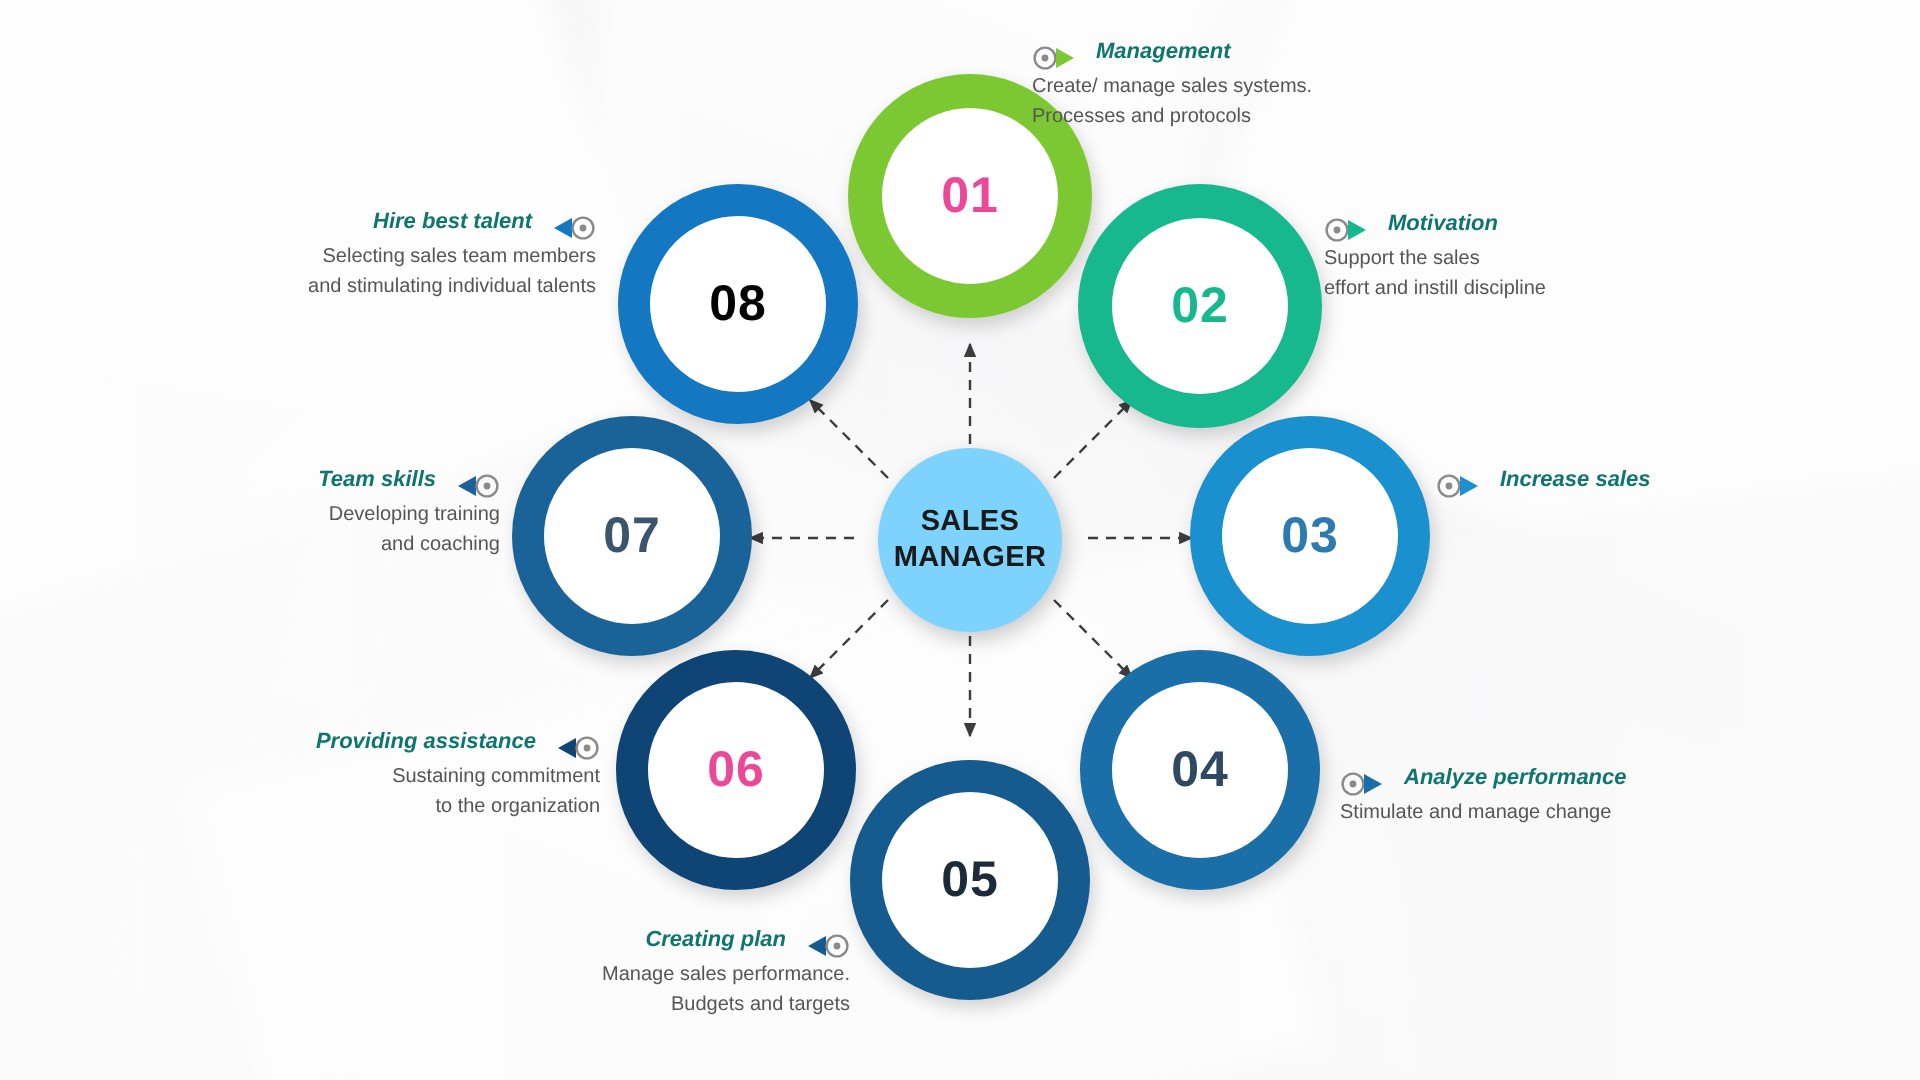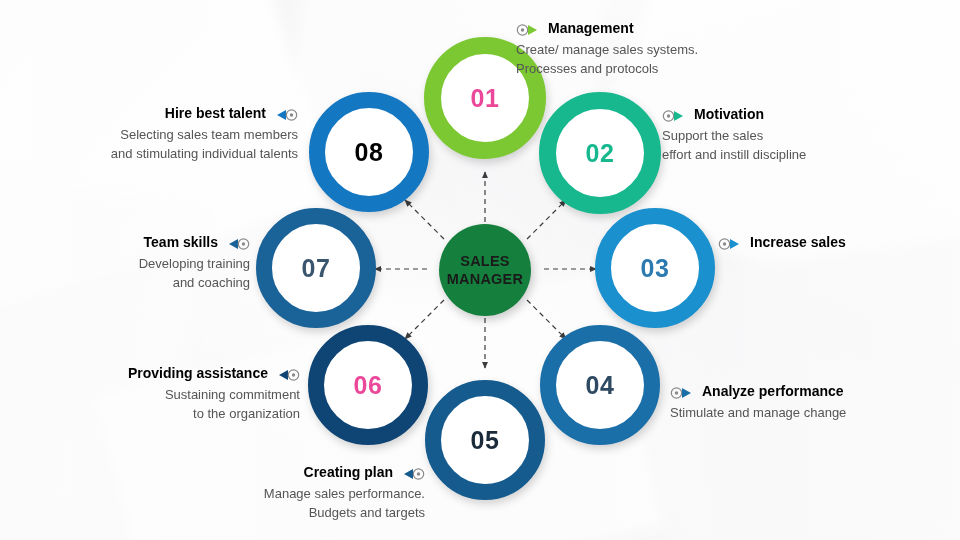--- a/index.html
+++ b/index.html
@@ -64,21 +64,21 @@
     letter-spacing: 0.5px;
     line-height: 1;
     user-select: none;
   }
 
   .center-node {
     position: absolute;
     width: 92px;
     height: 92px;
     border-radius: 50%;
-    background: #15803d;
+    background: #7dd3fc;
     box-shadow: 2px 4px 10px rgba(0,0,0,0.2);
     display: flex;
     align-items: center;
     justify-content: center;
     text-align: center;
     z-index: 5;
   }
   .center-node .ctext {
     font-size: 14.5px;
     font-weight: bold;
@@ -86,29 +86,30 @@
     line-height: 1.25;
     letter-spacing: 0.2px;
   }
 
   
   .label {
     position: absolute;
     width: 210px;
   }
   .label .title {
-    font-size: 14px;
+    font-size: 11px;
     font-weight: bold;
-    color: #000000;
+    color: #0f766e;
     line-height: 1.2;
     margin: 0 0 4px 0;
     white-space: nowrap;
+    font-style: italic;
   }
   .label .desc {
-    font-size: 13px;
+    font-size: 10px;
     color: #555555;
     line-height: 1.45;
     margin: 0;
   }
   .label.right { text-align: left; }
   .label.left  { text-align: right; }
 
   .title-row {
     display: flex;
     align-items: center;

